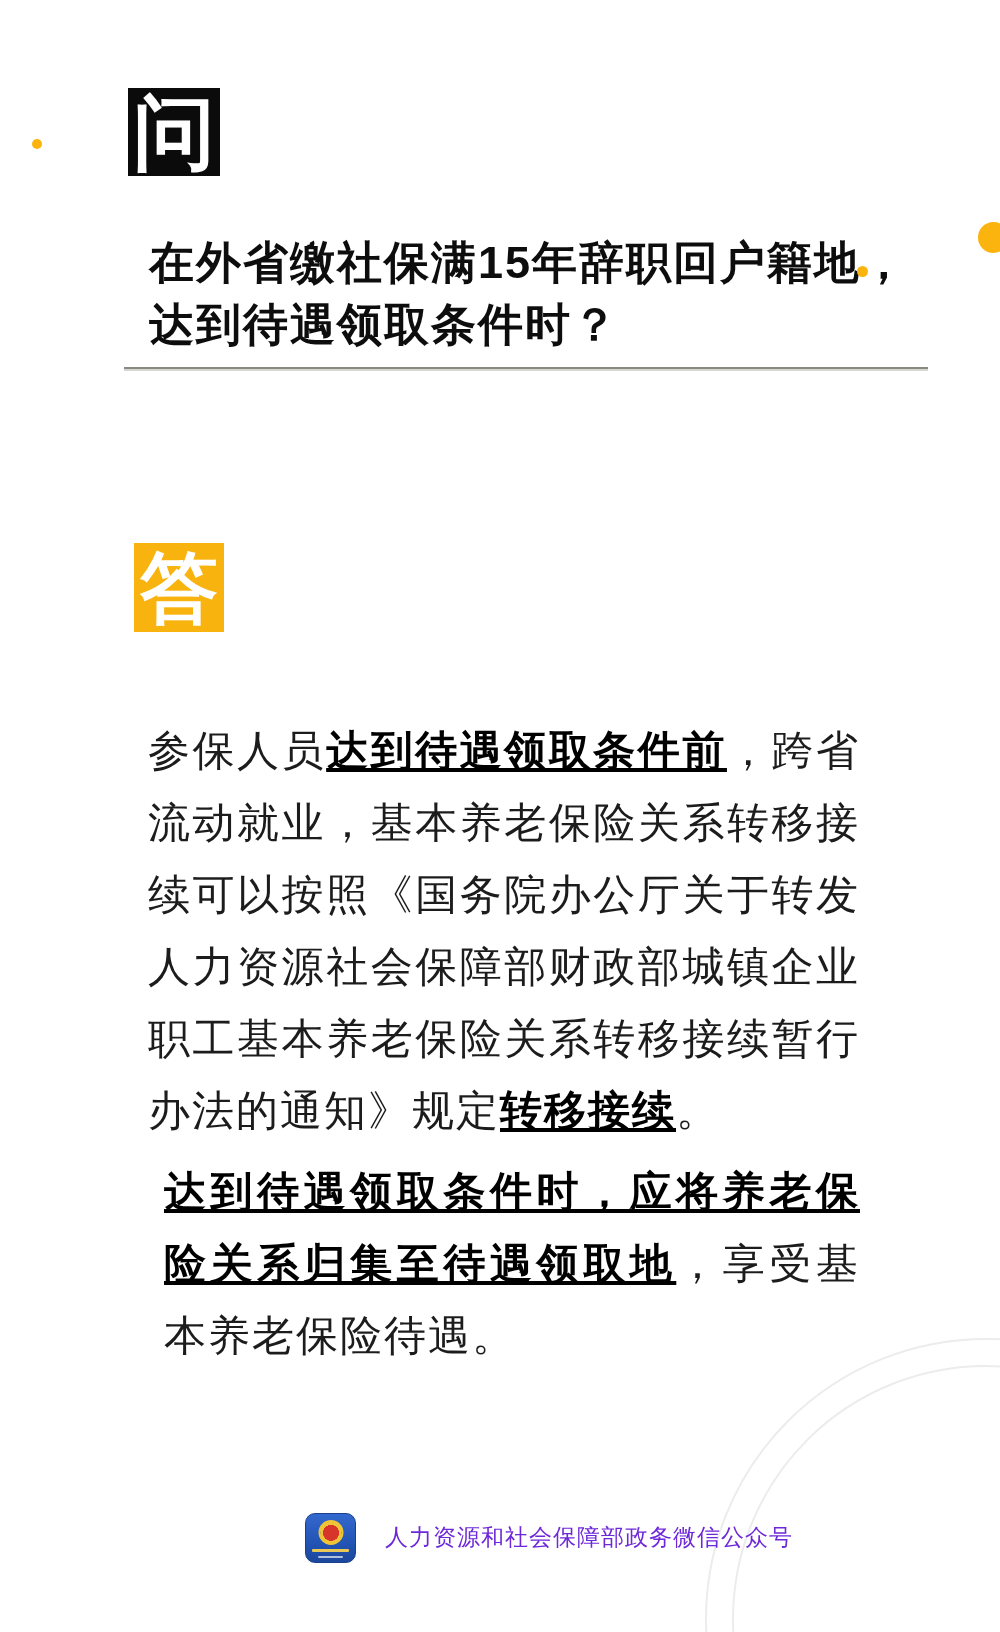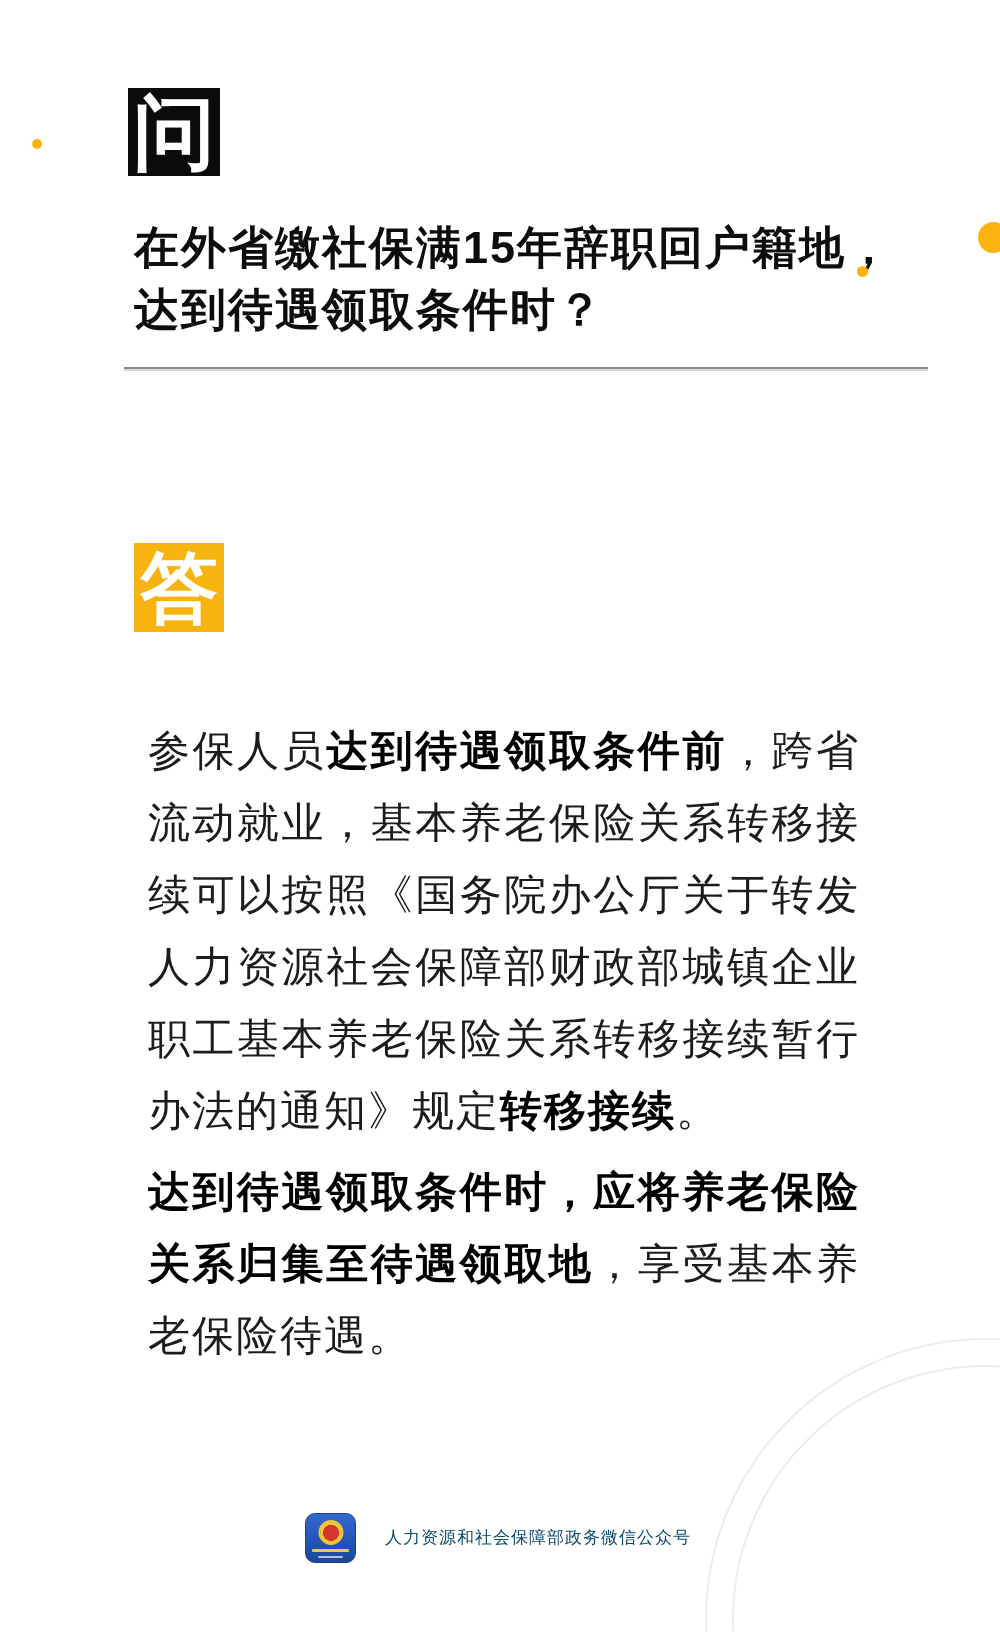--- a/index.html
+++ b/index.html
@@ -29,40 +29,40 @@
   
   .a-badge {
     position:absolute; left:134px; top:543px; width:90px; height:89px;
     background:#F8B30E; color:#ffffff;
     display:flex; align-items:center; justify-content:center;
     font-family:"DejaVu Serif","Liberation Serif",serif;
     font-weight:bold; font-size:78px; line-height:1; overflow:hidden;
   }
 
   .q-title {
-    position:absolute; left:133px; top:216px; margin:1px;
+    position:absolute; left:133px; top:216px; margin:16px;
     font-size:45px; font-weight:800; color:#0D0D0D;
     line-height:62px; letter-spacing:2px;
   }
   .q-title .line { display:block; white-space:nowrap; }
 
   .divider {
     position:absolute; left:124px; top:367px; width:804px; height:2px;
     background:#8A8A82;
     box-shadow:0 2px 0 rgba(138,138,130,0.35);
   }
 
   .answer {
     position:absolute; left:148px; top:715px; width:712px;
     font-size:42px; line-height:72px; letter-spacing:2px;
     color:#1C1C1C; text-align:justify;
   }
   .answer p { margin:0; }
-  .answer p.second { margin-top:9px; }
-  .answer b { font-weight:800; color:#000000; }
+  .answer p.second { margin-top:9px;margin-left:16px; }
+  .answer b { font-weight:800; color:#000000;text-decoration:underline; }
 
   
   .circle {
     position:absolute; border:2px solid #ECECEC; border-radius:50%;
     box-sizing:border-box; background:transparent;
   }
   .circle-outer { left:705px; top:1338px; width:562px; height:562px; }
   .circle-inner { left:732px; top:1365px; width:508px; height:508px; }
 
   
@@ -83,21 +83,21 @@
   }
   .footer-logo .tiny-line1 {
     position:absolute; left:6px; right:6px; bottom:10px; height:3px;
     background:rgba(255,214,74,0.9); border-radius:1px;
   }
   .footer-logo .tiny-line2 {
     position:absolute; left:12px; right:12px; bottom:4px; height:2px;
     background:rgba(255,255,255,0.65); border-radius:1px;
   }
   .footer-label {
-    font-size:17px; color:#0c4a6e; letter-spacing:1px; white-space:nowrap;
+    font-size:23px; color:#6d28d9; letter-spacing:1px; white-space:nowrap;
   }
 </style>
 </head>
 <body>
 
 <div class="page">
 
   <span class="dot dot-topleft"></span>
 
   <div class="q-badge">

